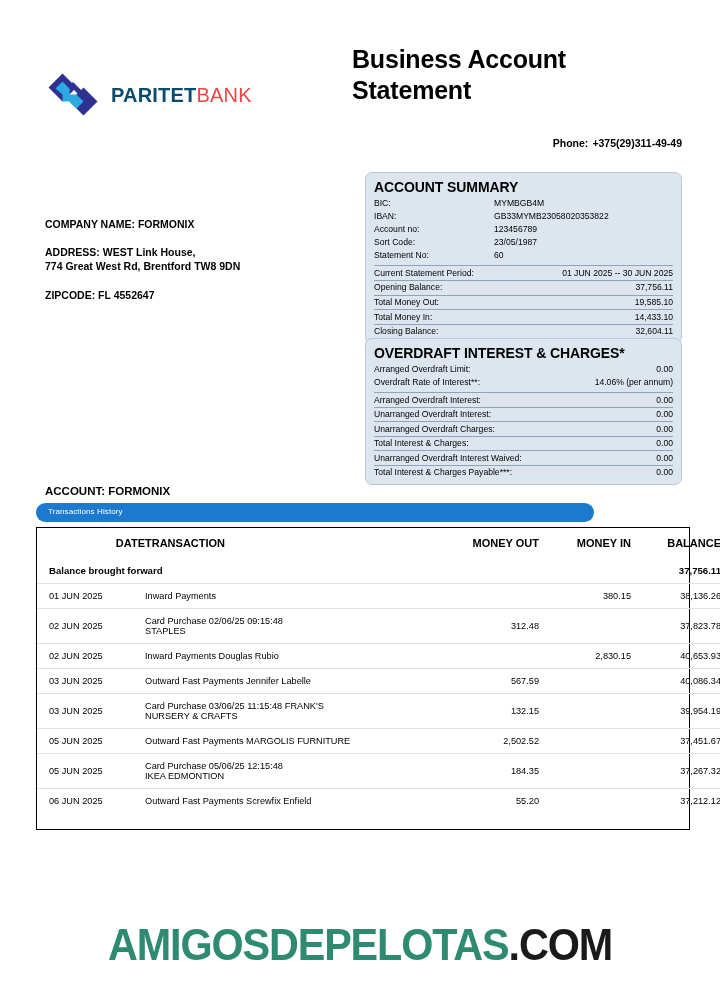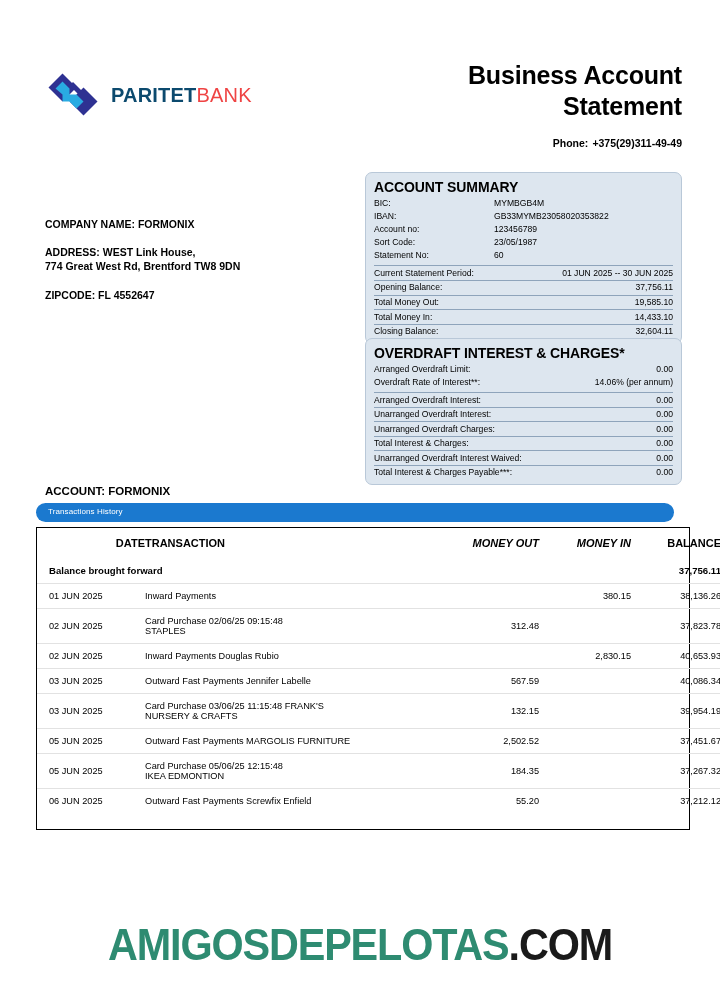--- a/index.html
+++ b/index.html
@@ -38,23 +38,23 @@
     letter-spacing: 0.2px;
     white-space: nowrap;
     line-height: 1;
   }
   .brand-text .b1 { font-weight: bold; color: #0c4a6e; }
   .brand-text .b2 { font-weight: normal; color: #ef4444; }
 
   .doc-title {
     position: absolute;
     right: 38px;
-    top: 60px;
+    top: 44px;
     width: 330px;
-    text-align: right;
+    text-align: left;
     font-size: 25px;
     font-weight: bold;
     line-height: 1.24;
     letter-spacing: -0.2px;
   }
 
   .bank-contact {
     position: absolute;
     right: 38px;
     top: 136px;
@@ -130,21 +130,21 @@
     left: 45px;
     top: 485px;
     font-size: 11.5px;
     font-weight: bold;
   }
 
   .hist-bar {
     position: absolute;
     left: 36px;
     top: 503px;
-    width: 638px;
+    width: 558px;
     height: 19px;
     background: #1b79cf;
     border-radius: 10px;
     box-sizing: border-box;
   }
   .hist-bar span {
     position: absolute;
     left: 12px;
     top: 4px;
     font-size: 8px;
@@ -182,21 +182,21 @@
   tr.brought td { border-top: none; padding-top: 8px; padding-bottom: 7px; font-size: 9.6px; font-weight: bold; }
 
   .c-date  { width: 96px; padding-left: 12px !important; }
   .c-desc  { width: 290px; }
   .c-out   { width: 104px; text-align: right; }
   .c-in    { width: 92px;  text-align: right; }
   .c-bal   { width: 90px;  text-align: right; padding-right: 12px !important; }
 
   th.c-date { padding-left: 12px !important; text-align: right; }
   th.c-desc { text-align: left; }
-  th.c-out, th.c-in { text-align: right; font-style: italic; }
+  th.c-out, th.c-in { text-align: right; }
   th.c-bal { text-align: right; padding-right: 12px !important; }
 
   .desc-l2 { display: block; }
 
   
   .watermark {
     position: absolute;
     left: 0;
     top: 920px;
     width: 720px;

